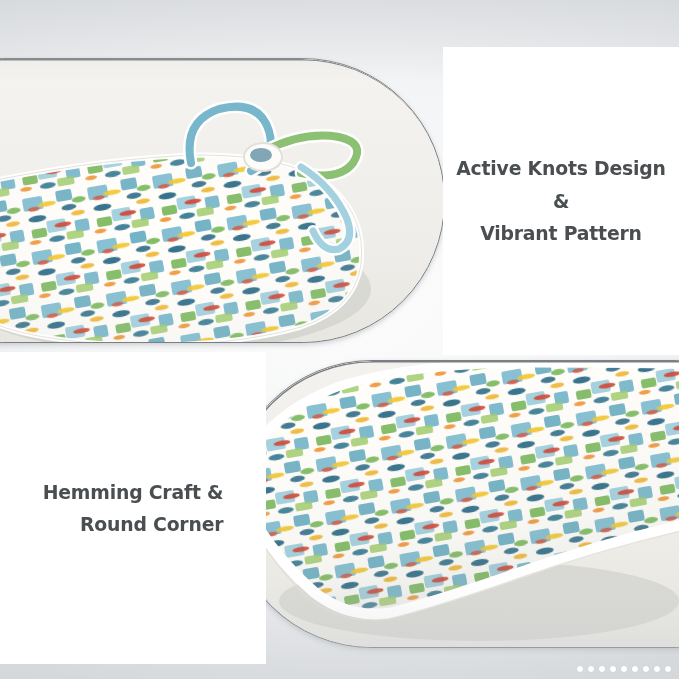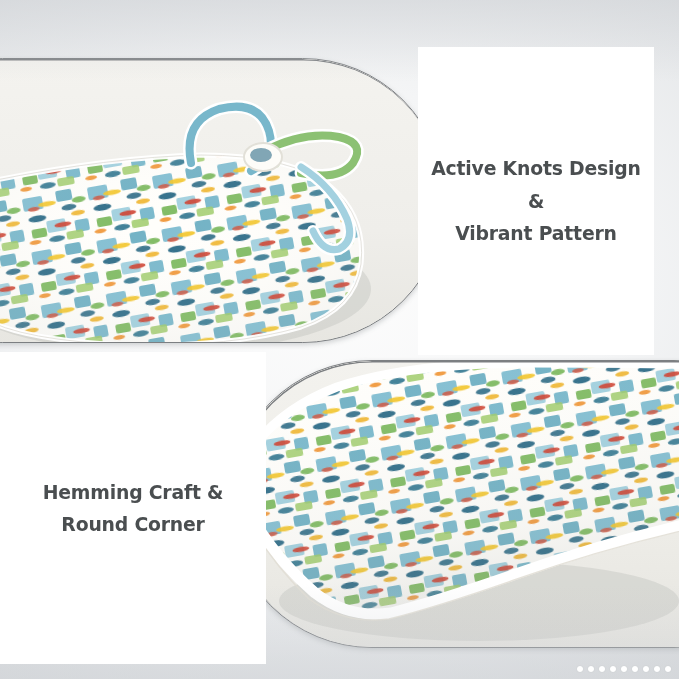--- a/index.html
+++ b/index.html
@@ -91,26 +91,26 @@
   .card{
     position:absolute;
     background:#ffffff;
     display:flex;
     align-items:center;
     justify-content:center;
     text-align:center;
     z-index:30;
   }
   #card-right{
-    left:418px; top:47px;
+    left:443px; top:47px;
     width:236px; height:308px;
   }
   #card-left{
     left:0px; top:352px;
-    width:266px; height:312px;
+    width:266px; height:312px;text-align:right;
   }
   .card-text{
     font-family:"DejaVu Sans", sans-serif;
     font-weight:bold;
     font-size:20px;
     line-height:1.62;
     color:#4a4e50;
     letter-spacing:-0.2px;
     transform:scaleX(.94);
   }

